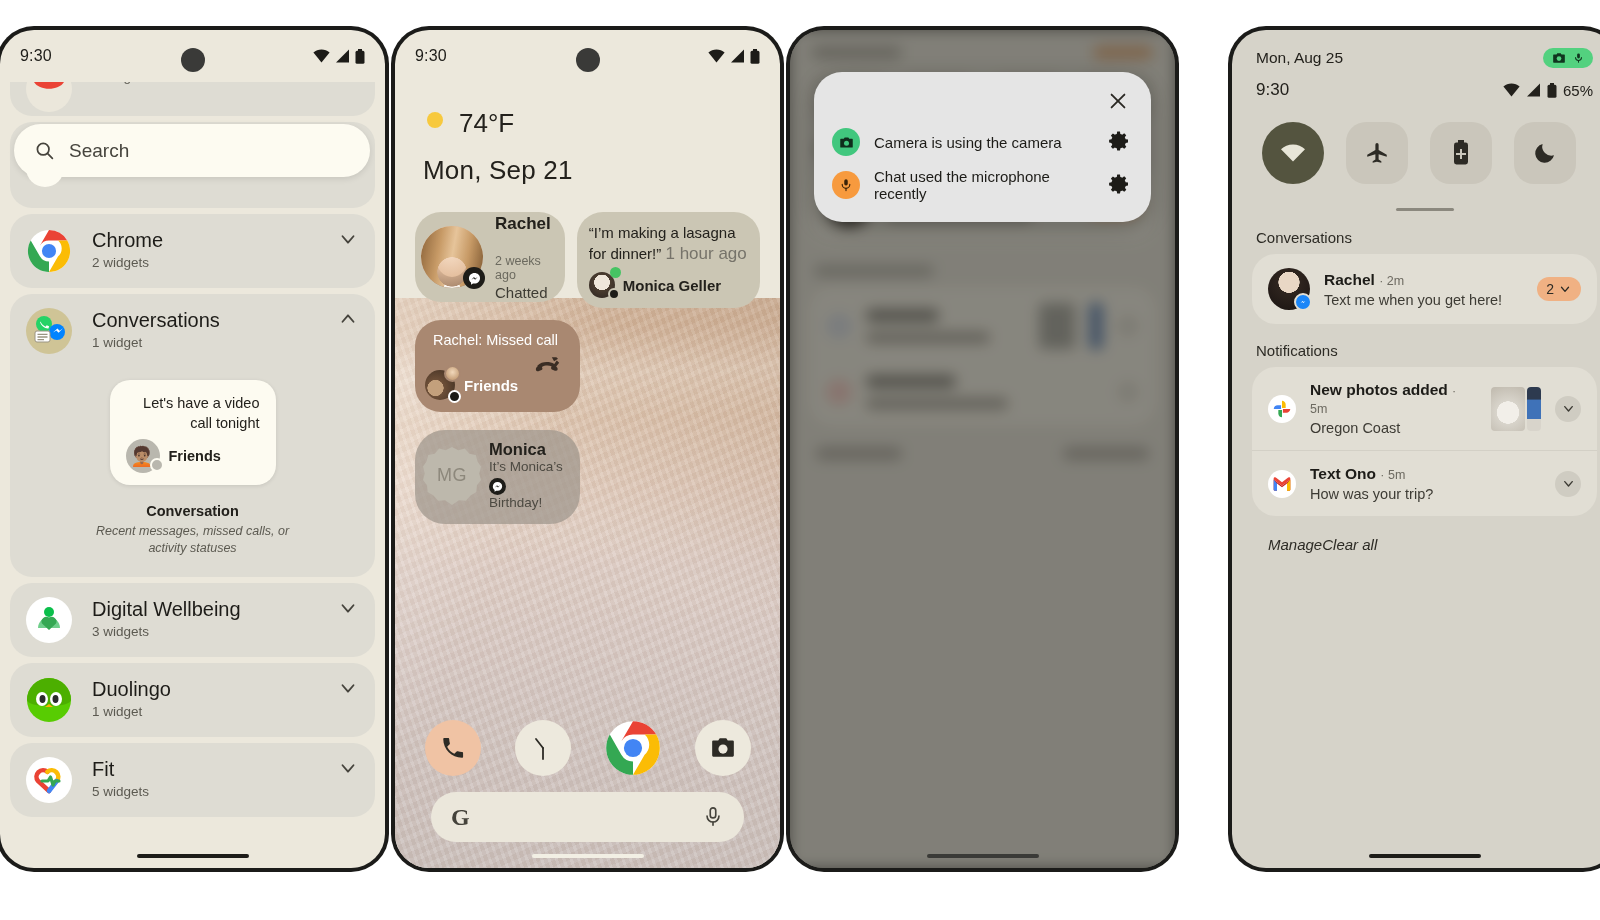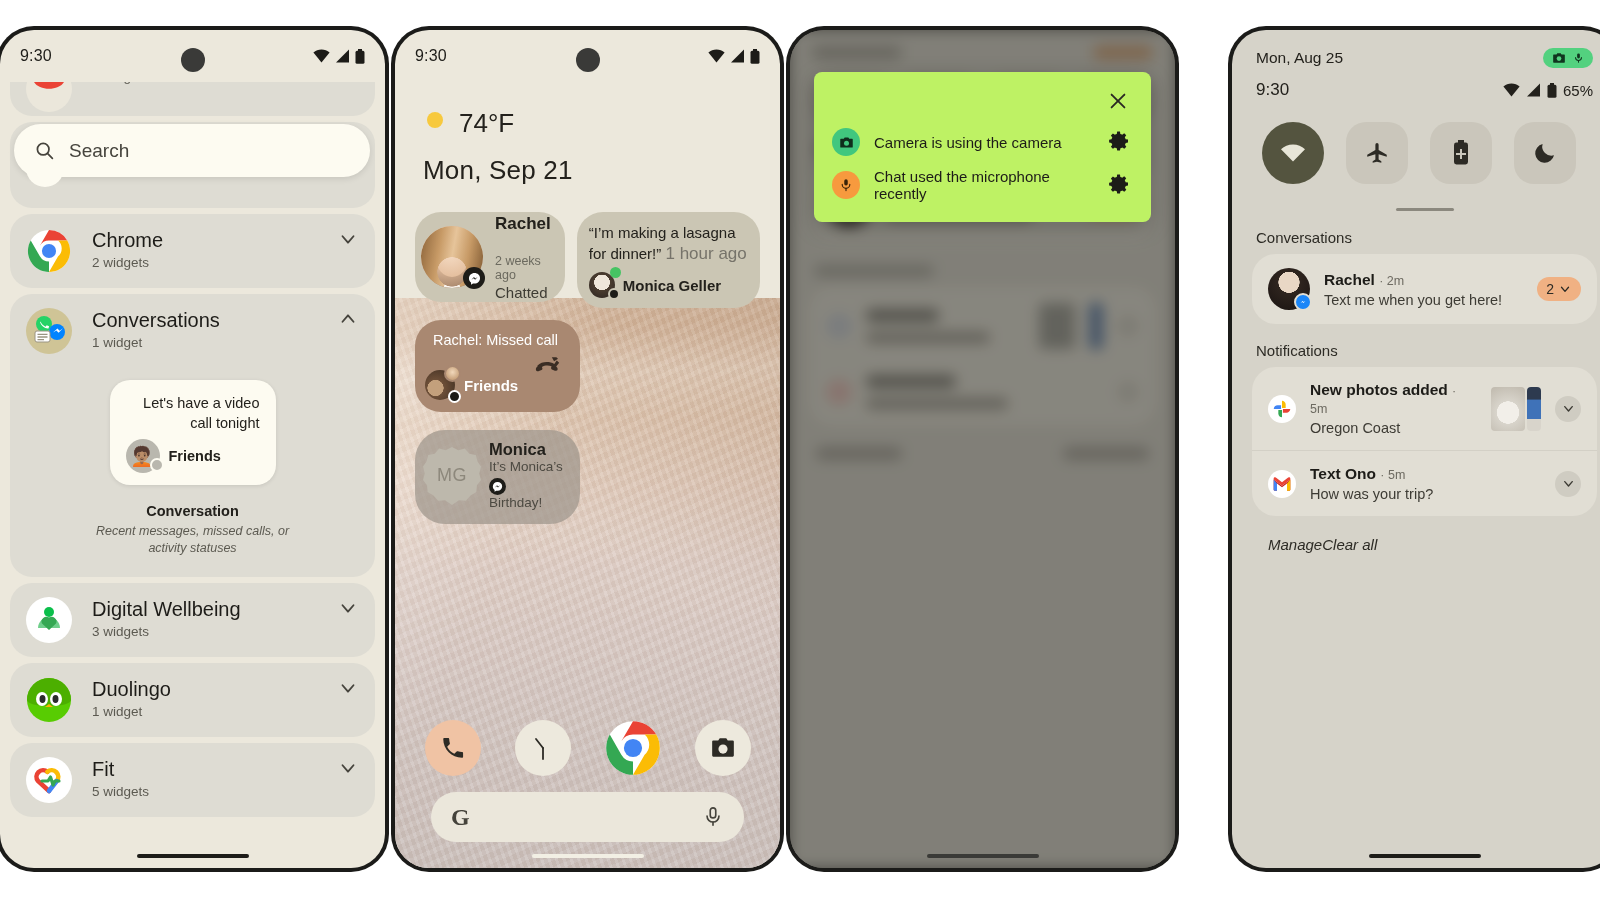--- a/index.html
+++ b/index.html
@@ -249,21 +249,21 @@
   .bs-ava { width: 46px; height:46px; border-radius:50%; background: radial-gradient(circle at 50% 38%, #efe4d6 0 34%, #3a3029 35%, #1f1a17 100%); flex:0 0 46px; }
   .bs-lines { flex:1 1 auto; }
   .bs-l1 { height: 13px; width: 46%; background: #4c4a43; opacity:.7; border-radius:6px; }
   .bs-l2 { height: 11px; width: 78%; background: #77746a; opacity:.7; border-radius:6px; margin-top: 10px; }
   .bs-pill { width: 52px; height: 26px; border-radius: 14px; background: #e89b5a; }
   .bs-footer { display:flex; justify-content: space-between; padding: 22px 26px 0; }
   .bs-footer div { height: 13px; width: 86px; border-radius: 6px; background: #6f6c63; opacity:.5; }
 
   .privacy-dialog {
     position: absolute; z-index: 6; left: 24px; right: 24px; top: 42px;
-    background: #bef264; border-radius: 8px; padding: 14px 18px 20px;
+    background: #e5e5e5; border-radius: 28px; padding: 14px 18px 20px;
     box-shadow: 0 6px 22px rgba(0,0,0,.22);
   }
   .pd-close { display: flex; justify-content: flex-end; }
   .pd-close .x { width: 30px; height: 30px; color: #2a2823; display:flex; align-items:center; justify-content:center; }
   .pd-item { display: flex; align-items: center; gap: 14px; margin-top: 12px; }
   .pd-ico { width: 28px; height: 28px; border-radius: 50%; flex: 0 0 28px; display:flex; align-items:center; justify-content:center; }
   .pd-ico.green { background: #41c77e; }
   .pd-ico.orange { background: #f79a3e; }
   .pd-text { flex: 1 1 auto; font-size: 15px; color: #1d1c18; }
   .pd-gear { width: 26px; height: 26px; color: #1d1c18; flex: 0 0 26px; }

